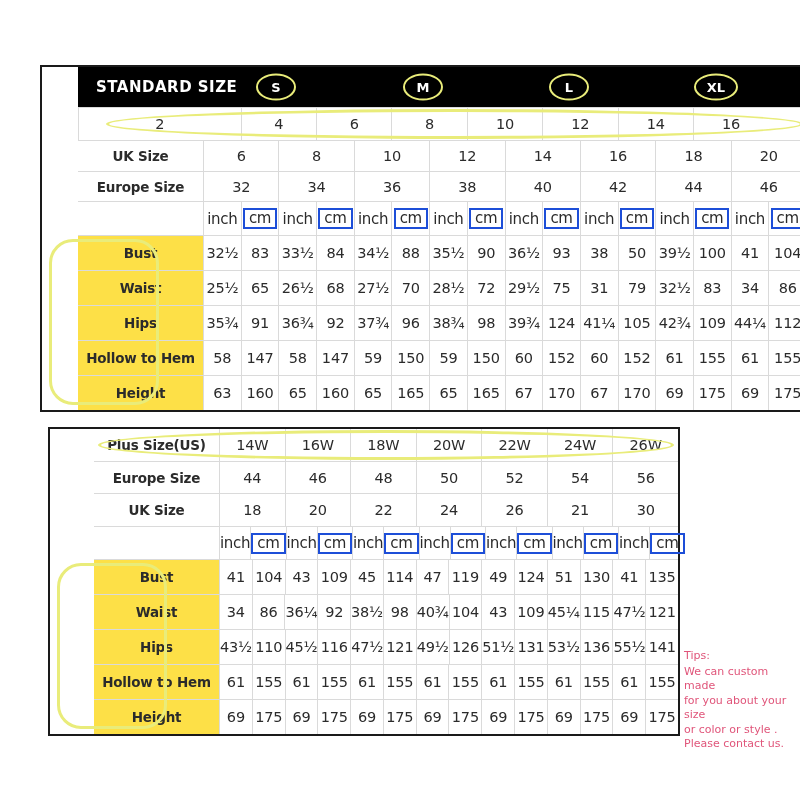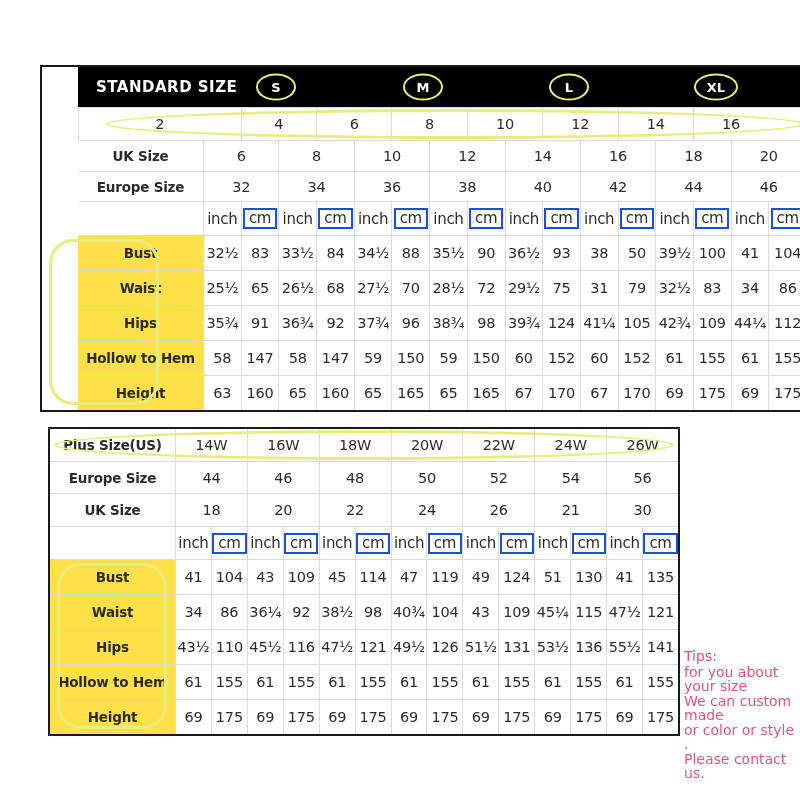--- a/index.html
+++ b/index.html
@@ -7,21 +7,21 @@
               font-family:"DejaVu Sans", "Liberation Sans", sans-serif; color:#2b2b2b; }
   .sheet { position:relative; width:800px; height:800px; background:#ffffff; }
 
   .size-table { position:absolute; border:2px solid #1a1a1a; background:#ffffff; }
   #standard-table { left:40px; top:65px; width:768px;padding-left:36px; }
   #plus-table     { left:48px; top:427px; width:632px; }
 
   
   .row { display:grid; position:relative; border-top:1px solid #dadada; background:#fff; }
   .g16 { grid-template-columns:125px repeat(16, 1fr); }
-  .g14 { grid-template-columns:125px repeat(14, 1fr); }
+  .g14 { grid-template-columns:125px repeat(14, 1fr);margin-left:44px; }
   .header-bar { border-top:none; }
   .cell { display:flex; align-items:center; justify-content:center;
           border-left:1px solid #dadada; font-size:14.5px; letter-spacing:-0.2px;
           white-space:nowrap; overflow:visible; }
   .cell:first-child { border-left:none; }
   .cell.span2 { grid-column:span 2; }
   .cell.label { font-weight:bold; font-size:13.5px; }
   .cell.measure { background:#fde047; border-left:none; }.h33{height:33px}.h31{height:31px}.h30{height:30px}
   .h34{height:34px}.h35{height:35px}.h32{height:32px}
 
@@ -46,21 +46,21 @@
                    border:3px solid #e9ec7a; border-radius:24px; z-index:3; pointer-events:none; }
   #standard-label-outline { top:172px; }
   #plus-label-outline { top:134px; }
 
   
   .cell.unit { font-size:15px; letter-spacing:-0.3px; }
   .cm-box { border:2px solid #1d4ed8; border-radius:0; padding:0px 4px 1px 4px; line-height:16px;text-align:center; }
 
   
   .tips { position:absolute; left:684px; top:649px; width:112px;
-          color:#e0557a; font-size:14px; line-height:14.5px; }
+          color:#e0557a; font-size:11px; line-height:14.5px; }
   .tips .tips-title { margin-bottom:1px; }
 </style>
 </head>
 <body>
 
 <div class="sheet">
 
   <section class="size-table" id="standard-table">
     <div class="row header-bar">
       <span class="header-title">STANDARD SIZE</span>
@@ -392,19 +392,19 @@
         <div class="cell">175</div>
         <div class="cell">69</div>
         <div class="cell">175</div>
       </div>
 
     <div class="label-outline" id="plus-label-outline"></div>
   </section>
 
   <aside class="tips">
     <div class="tips-title">Tips:</div>
+    <div>We can custom made</div>
     <div>for you about your size</div>
-    <div>We can custom made</div>
     <div>or color or style .</div>
     <div>Please contact us.</div>
   </aside>
 
 </div>
 
 </body></html>

